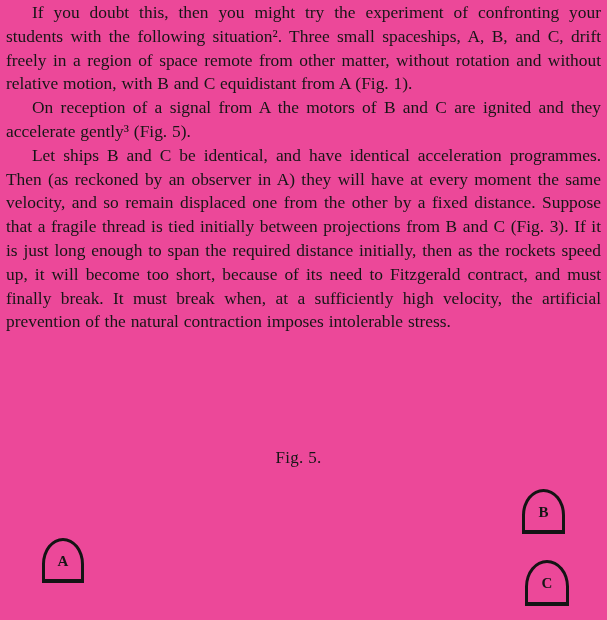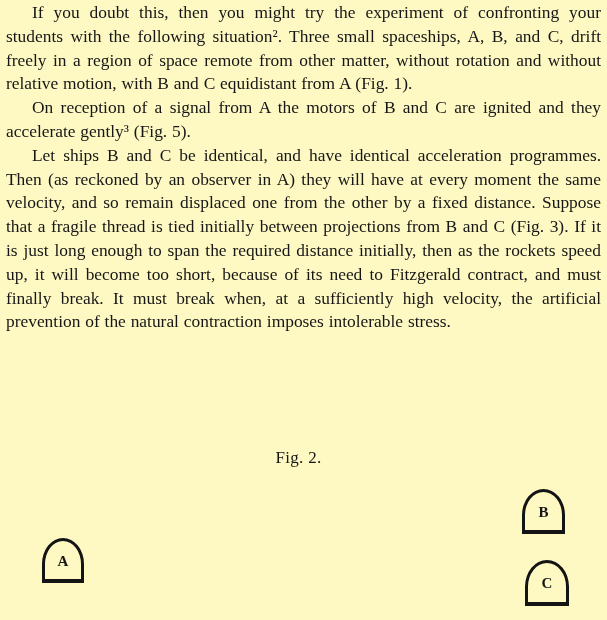--- a/index.html
+++ b/index.html
@@ -3,21 +3,21 @@
 <meta charset="utf-8">
 <style>
   html, body {
     margin: 0;
     padding: 0;
   }
   .page {
     position: relative;
     width: 607px;
     height: 620px;
-    background: #fef9c3;
+    background: #ec4899;
     color: #161616;
     font-family: "Liberation Serif", "DejaVu Serif", serif;
     overflow: hidden;
   }
   .text-block {
     position: absolute;
     top: 1px;
     left: 6px;
     width: 595px;
     text-align: justify;
@@ -63,21 +63,21 @@
 <body>
 
 <div class="page">
 
   <div class="text-block">
     <p>If you doubt this, then you might try the experiment of confronting your students with the following situation². Three small spaceships, A, B, and C, drift freely in a region of space remote from other matter, without rotation and without relative motion, with B and C equidistant from A (Fig. 1).</p>
     <p>On reception of a signal from A the motors of B and C are ignited and they accelerate gently³ (Fig. 5).</p>
     <p>Let ships B and C be identical, and have identical acceleration programmes. Then (as reckoned by an observer in A) they will have at every moment the same velocity, and so remain displaced one from the other by a fixed distance. Suppose that a fragile thread is tied initially between projections from B and C (Fig. 3). If it is just long enough to span the required distance initially, then as the rockets speed up, it will become too short, because of its need to Fitzgerald contract, and must finally break. It must break when, at a sufficiently high velocity, the artificial prevention of the natural contraction imposes intolerable stress.</p>
   </div>
 
-  <div class="figure-caption">Fig. 2.</div>
+  <div class="figure-caption">Fig. 5.</div>
 
   <div class="ship ship-a">
     <span class="ship-label">A</span>
   </div>
 
   <div class="ship ship-b">
     <span class="ship-label">B</span>
   </div>
 
   <div class="ship ship-c">

